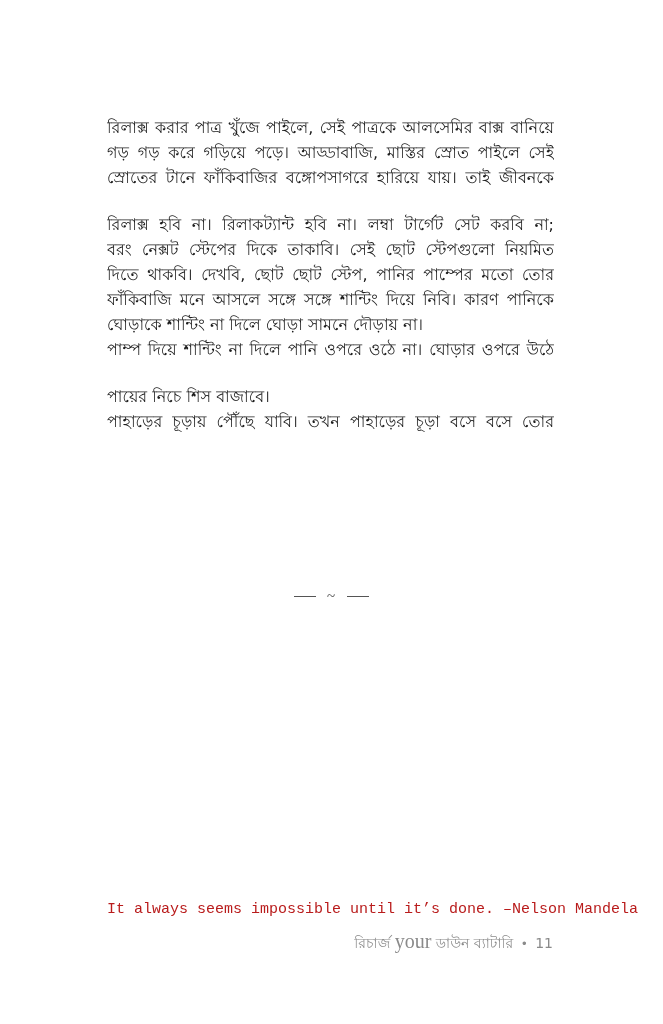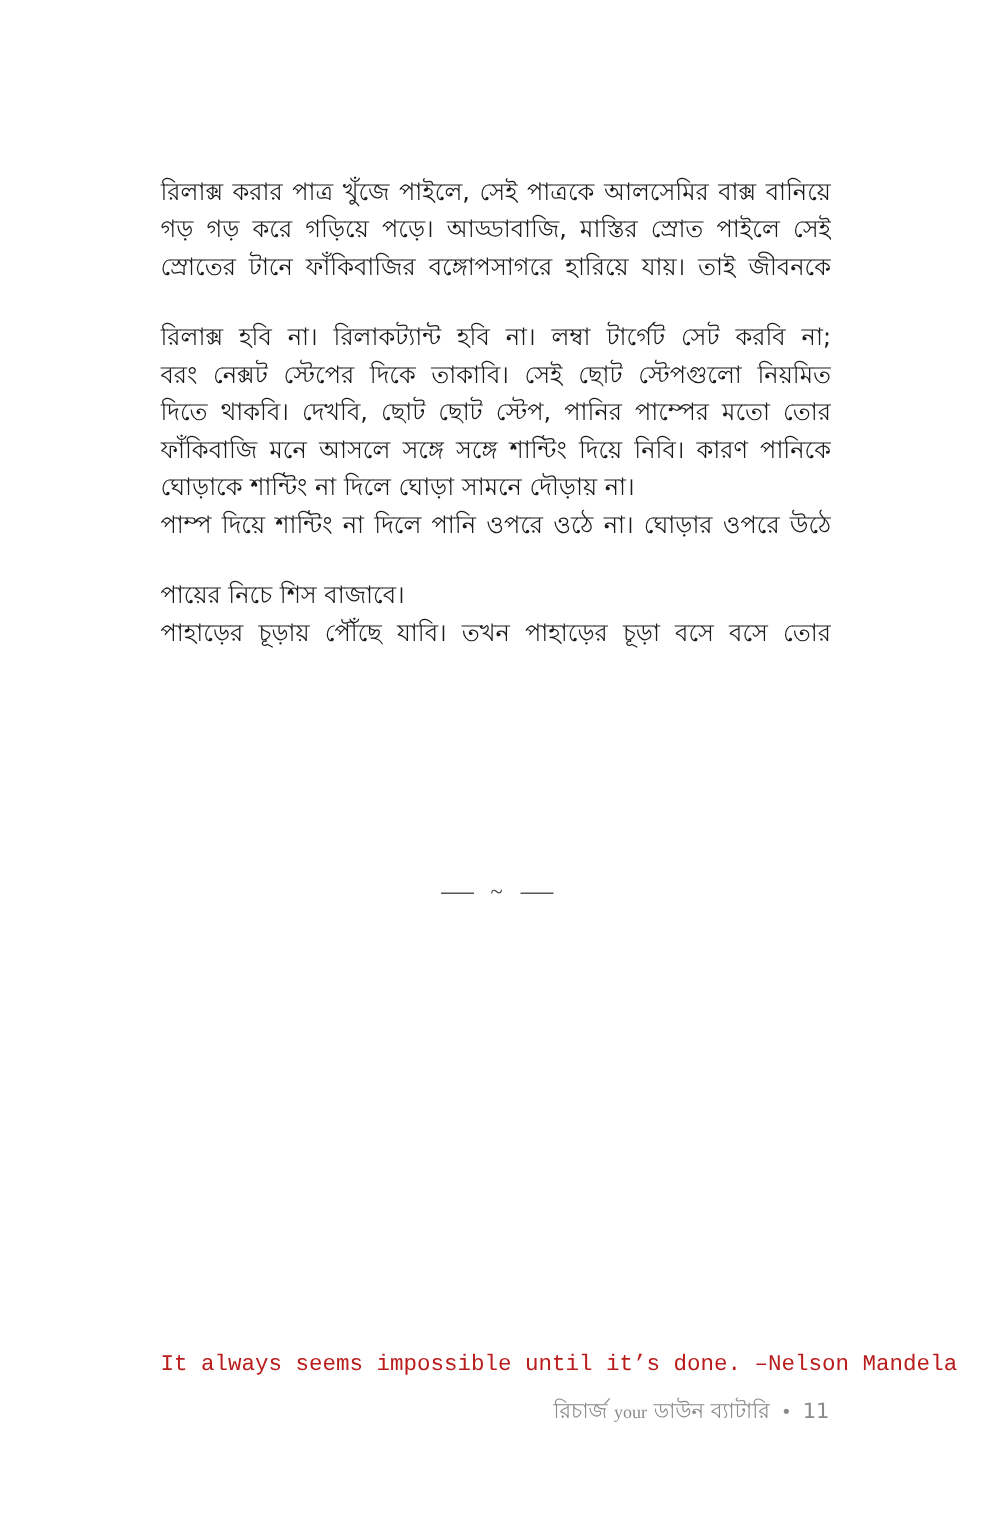--- a/index.html
+++ b/index.html
@@ -87,21 +87,21 @@
       position: absolute;
       right: 110px;
       top: 931px;
       font-size: 14px;
       line-height: 20px;
       color: #8a8a8a;
       white-space: nowrap;
     }
     .footer .latin {
       font-family: "Liberation Serif", serif;
-      font-size: 12px;
+      font-size: 20px;
     }
     .footer .bullet {
       font-size: 12px;
       margin: 0 3px;
     }
   </style>
 </head>
 <body>
 
 <div class="page">

